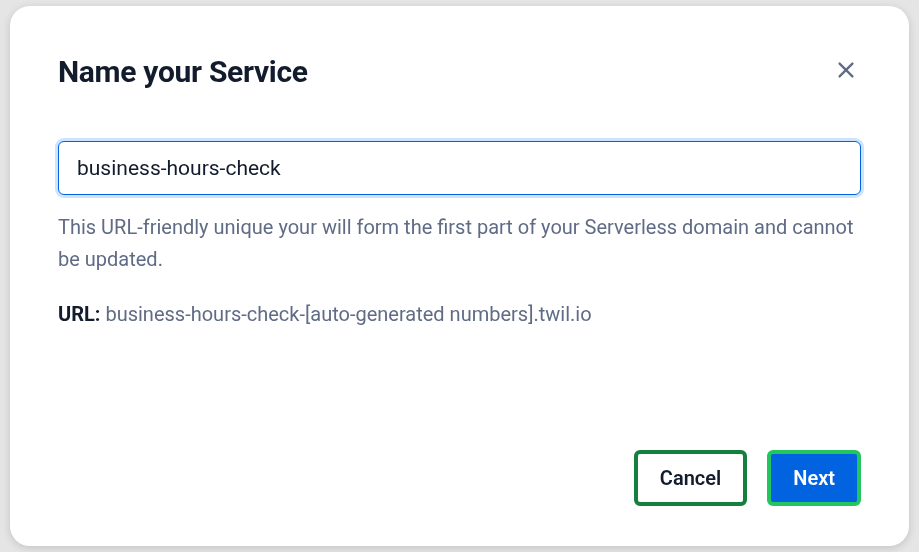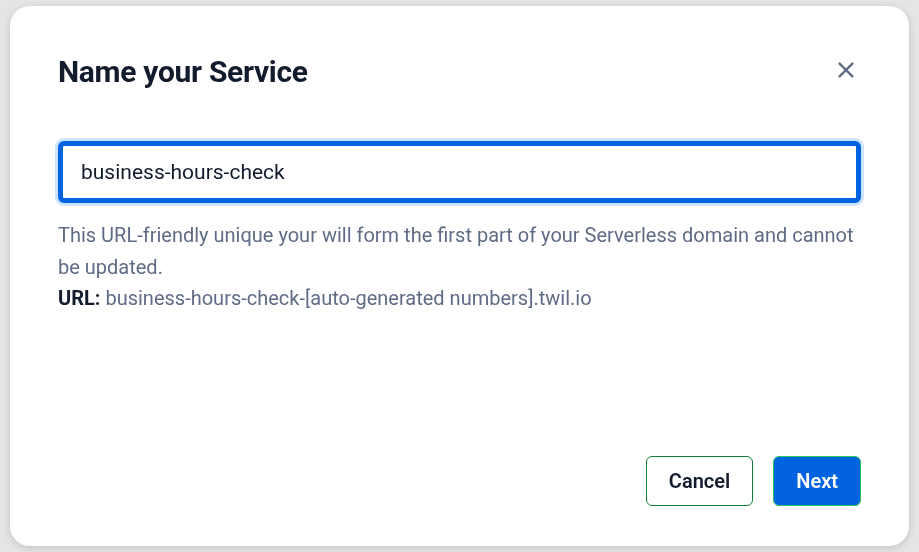--- a/index.html
+++ b/index.html
@@ -59,34 +59,35 @@
       font-weight: 600;
       color: #121c2d;
       margin-bottom: 10px;
       display: block;
     }
     .text-input {
       width: 100%;
       padding: 14px 18px;
       font-size: 21px;
       color: #121c2d;
-      border: 5px solid #84cc16;
+      border: 1px solid #84cc16;
       border-radius: 6px;
       outline: none;
       box-shadow: 0 0 0 3px #cce4ff;
       border-color: #0263e0;
       font-family: inherit;
     }
     .help-text {
       margin-top: 16px;
       font-size: 20px;
       line-height: 1.6;
       color: #606b85;
     }
     .url-preview {
+      margin-top: 24px;
       font-size: 20px;
       color: #606b85;
       line-height: 1.5;
     }
     .url-preview .url-label {
       font-weight: 700;
       color: #121c2d;
     }
     .modal-footer {
       margin-top: auto;
@@ -98,26 +99,26 @@
       padding: 12px 22px;
       font-size: 20px;
       font-weight: 600;
       border-radius: 6px;
       cursor: pointer;
       font-family: inherit;
     }
     .btn-secondary {
       background: #ffffff;
       color: #121c2d;
-      border: 1px solid #15803d;
+      border: 4px solid #15803d;
     }
     .btn-primary {
       background: #0263e0;
       color: #ffffff;
-      border: 1px solid #22c55e;
+      border: 4px solid #22c55e;
     }
   </style>
 </head>
 <body>
 
 <div class="modal">
   <div class="modal-header">
     <h1 class="modal-title">Name your Service</h1>
     <button class="close-btn">
       <span>

